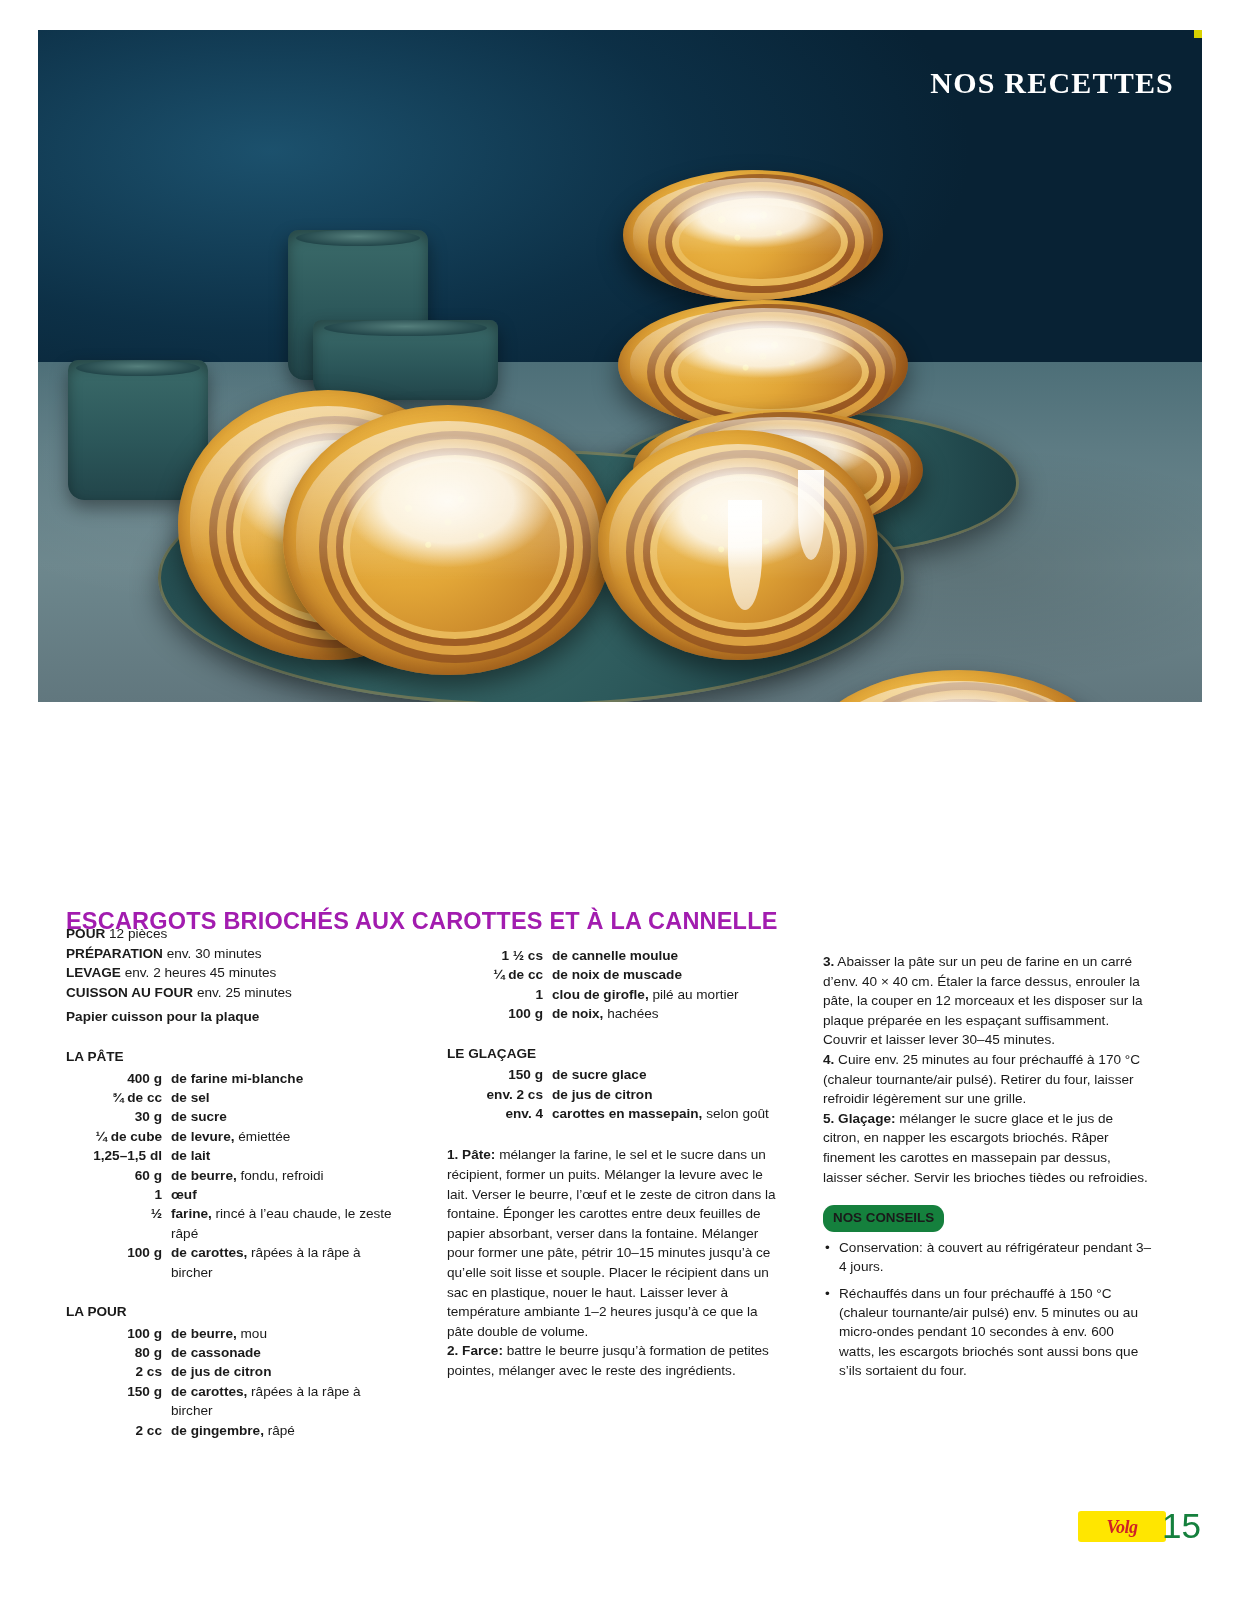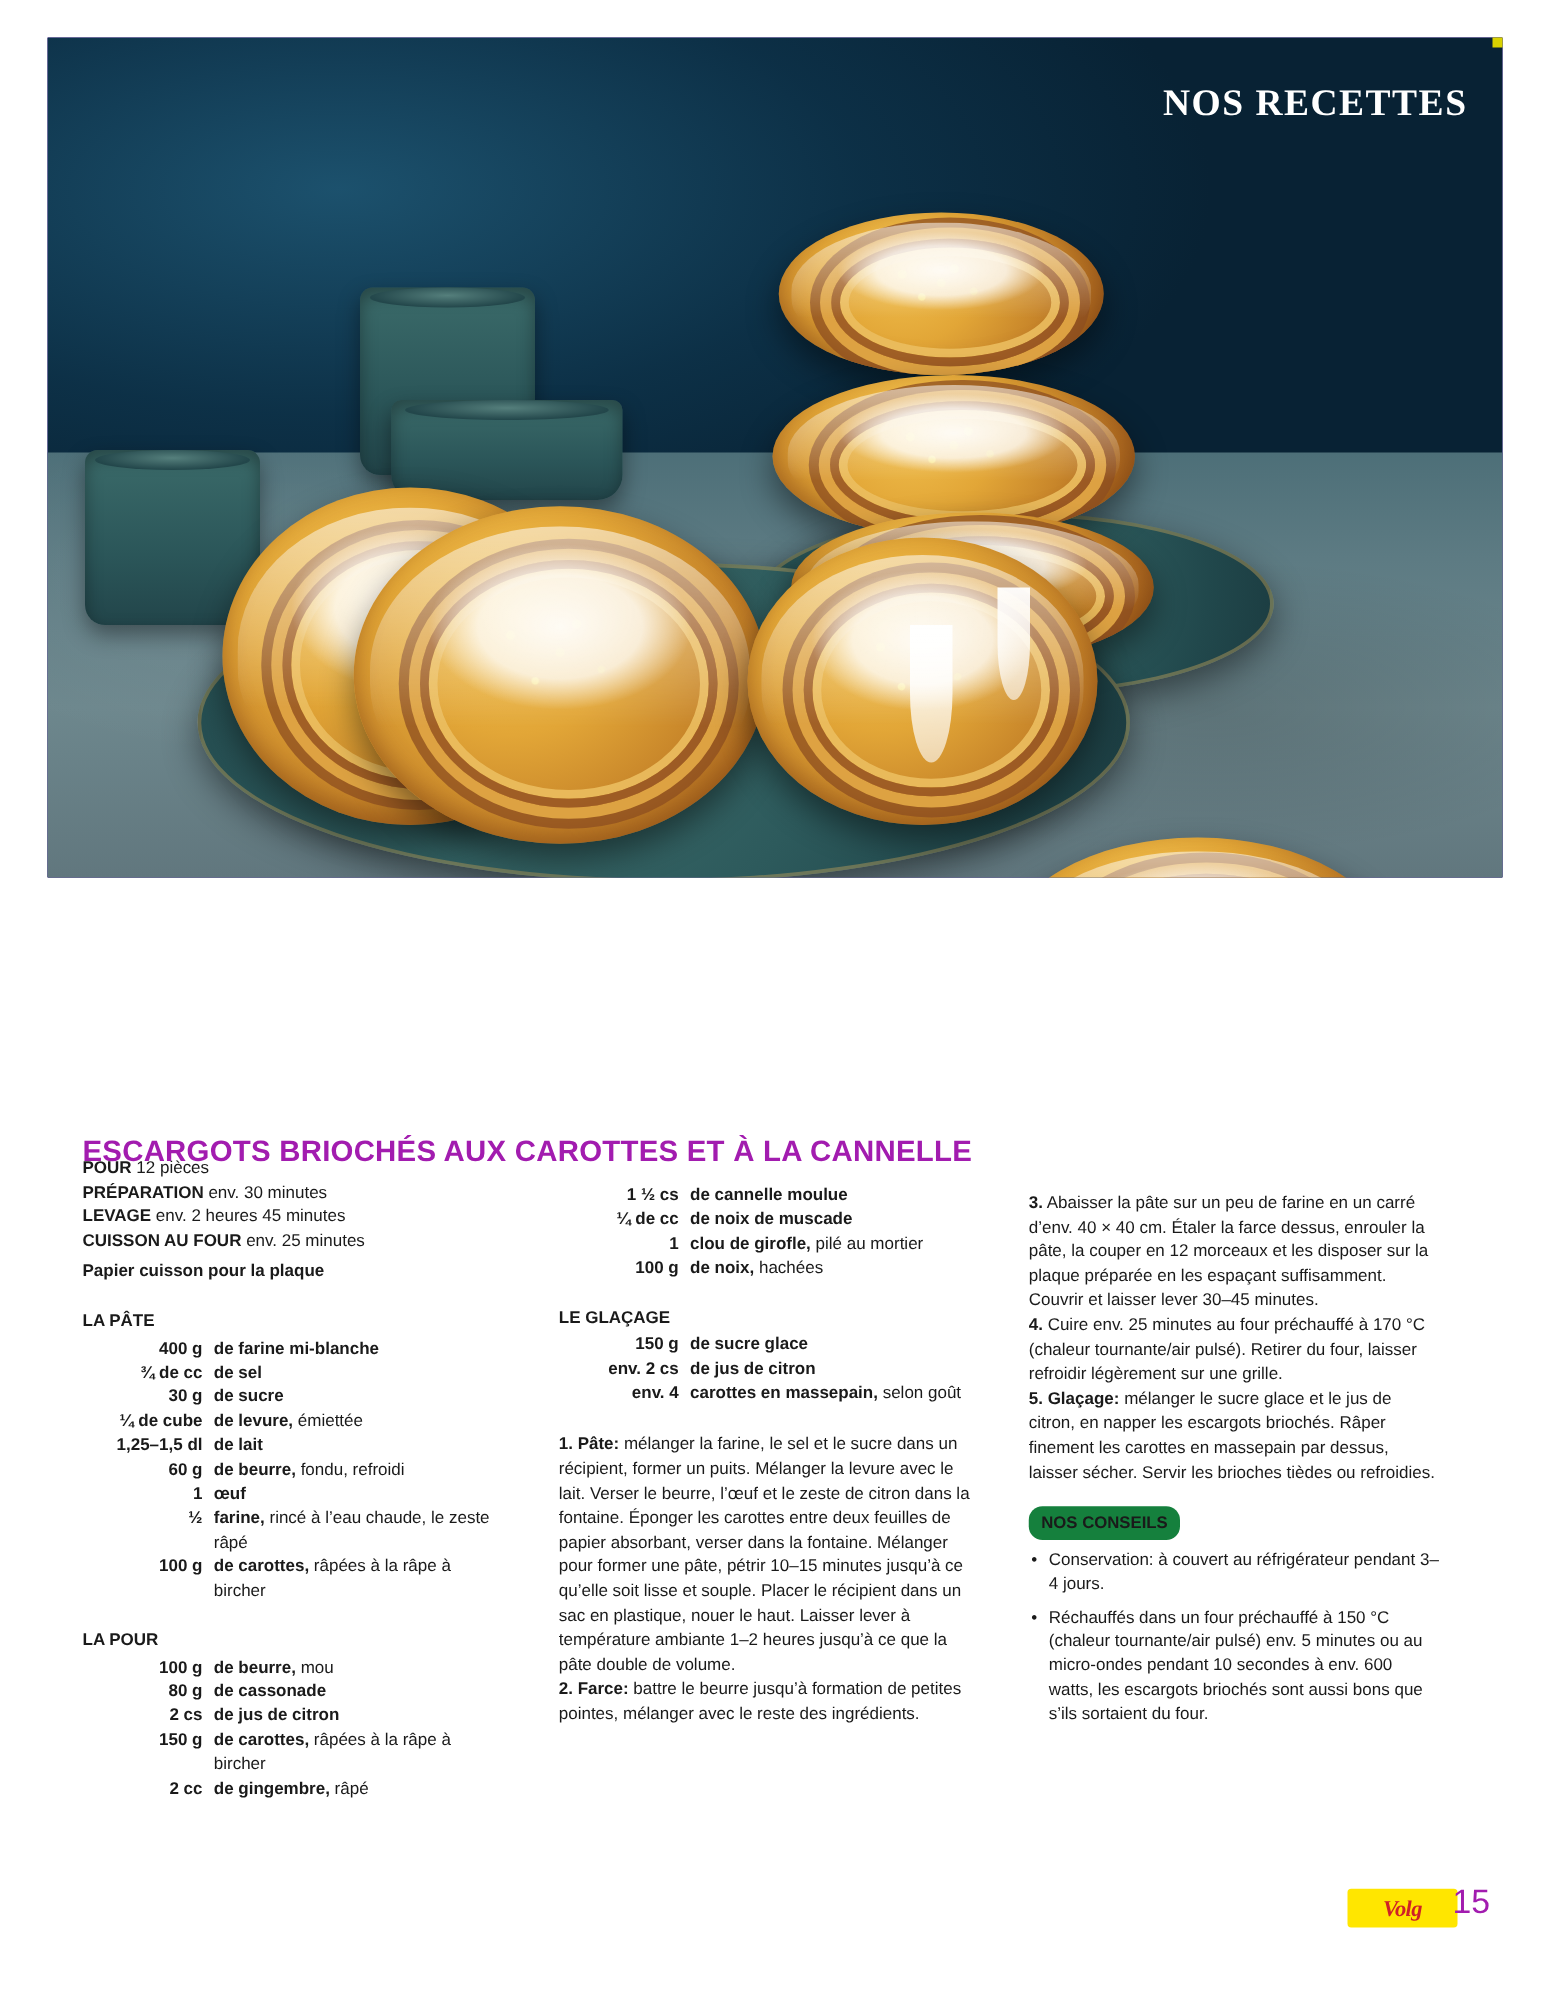--- a/index.html
+++ b/index.html
@@ -248,23 +248,23 @@
     font-weight: bold;
     font-style: italic;
     font-size: 18px;
     color: #cf2127;
     letter-spacing: -0.5px;
   }
   .pagenum {
     position: absolute;
     left: 1162px;
     top: 1506px;
-    font-size: 27px;
+    font-size: 35px;
     font-weight: normal;
-    color: #a21caf;
+    color: #15803d;
     font-family: "Liberation Sans", sans-serif;
   }
 </style>
 </head>
 <body>
 
 <div class="hero">
   <div class="hero-bg"></div>
   <div class="hero-table"></div>
 

